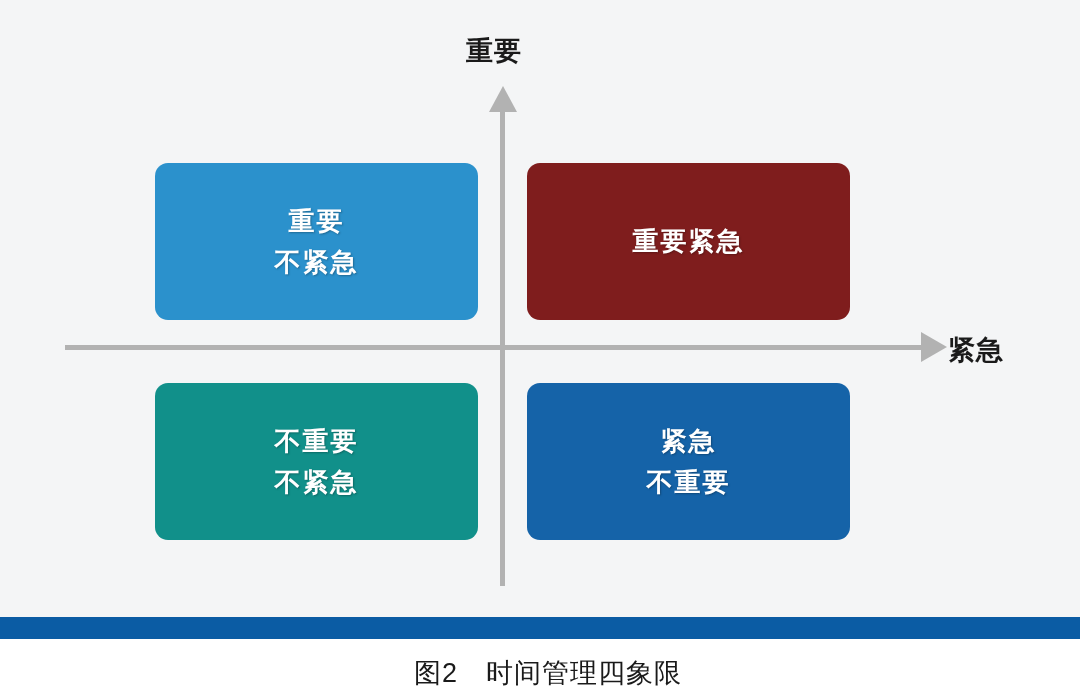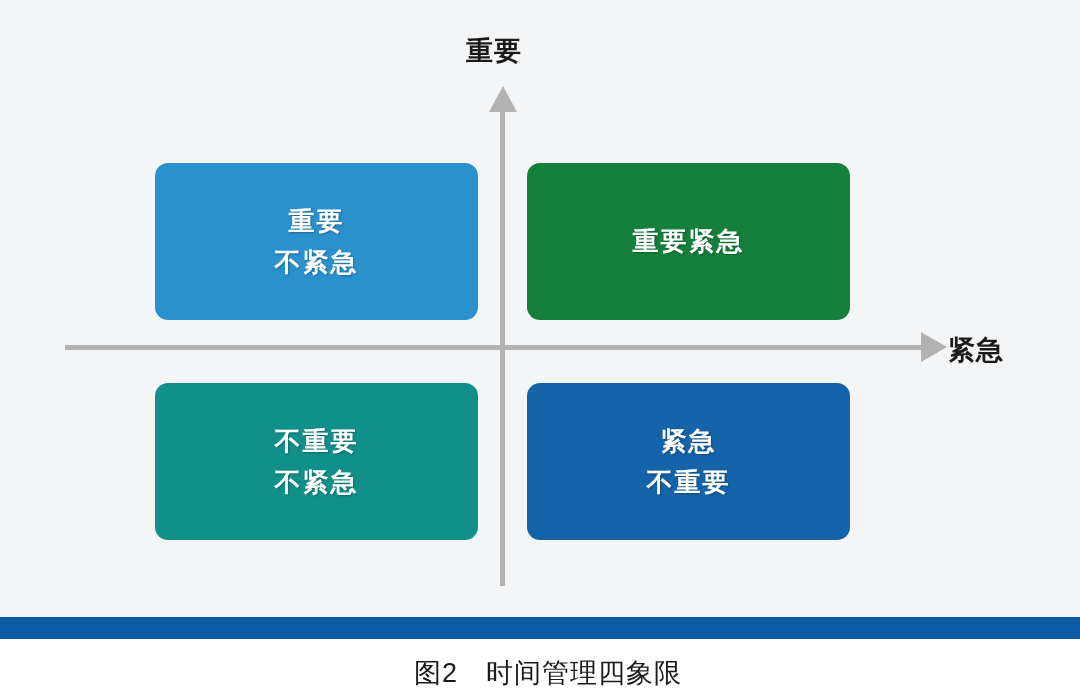--- a/index.html
+++ b/index.html
@@ -121,21 +121,21 @@
     height: 157px;
     background: #2b91cc;
   }
   #quad-important-not-urgent .shadow { background: #1f6f9e; }
 
   #quad-important-urgent {
     left: 527px;
     top: 163px;
     width: 323px;
     height: 157px;
-    background: #15803d;
+    background: #7f1d1d;
   }
   #quad-important-urgent .shadow { background: #7d8c04; }
 
   #quad-not-important-not-urgent {
     left: 155px;
     top: 383px;
     width: 323px;
     height: 157px;
     background: #11908a;
   }

